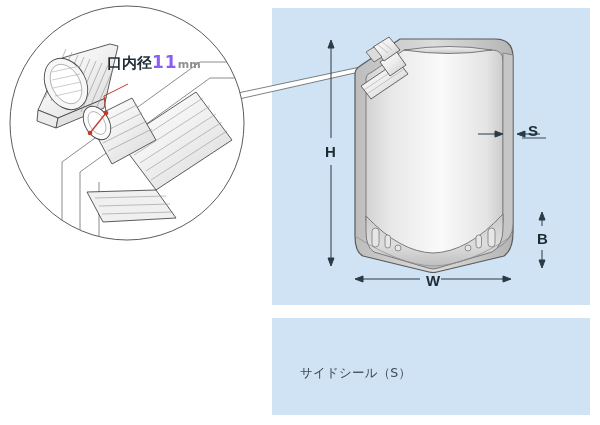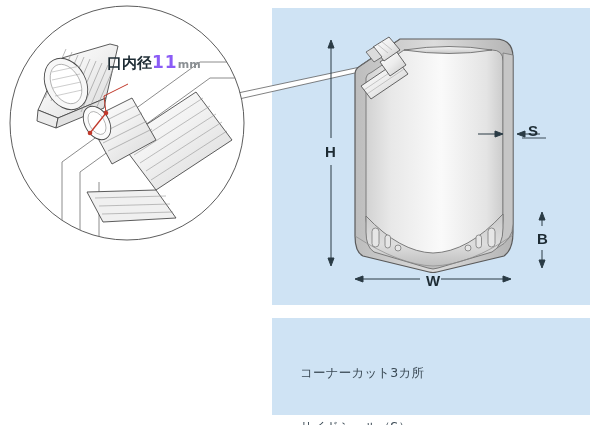--- a/index.html
+++ b/index.html
@@ -288,18 +288,17 @@
   </svg>
 
   <div id="dim-layer">
     <div class="dimlabel" id="label-H">H</div>
     <div class="dimlabel" id="label-W">W</div>
     <div class="dimlabel" id="label-S">S</div>
     <div class="dimlabel" id="label-B">B</div>
   </div>
 
   <div id="caption-text">
-    <span class="cap-line">コーナーカット3カ所</span>
     <span class="cap-line">サイドシール（S）</span>
     
   </div>
 
 </div>
 
 </body></html>

